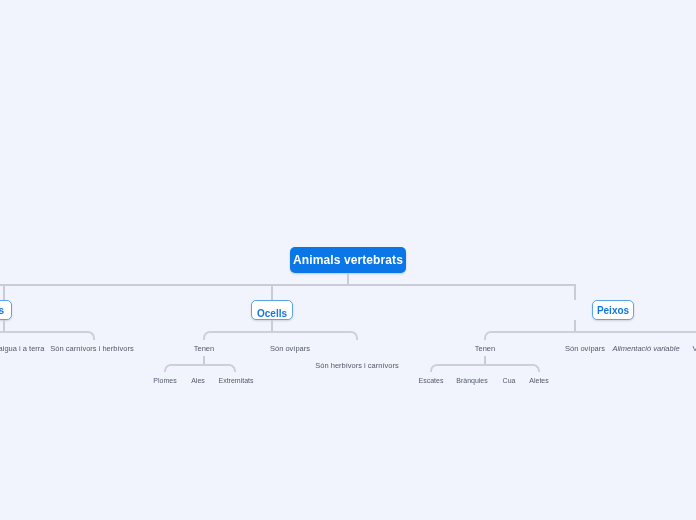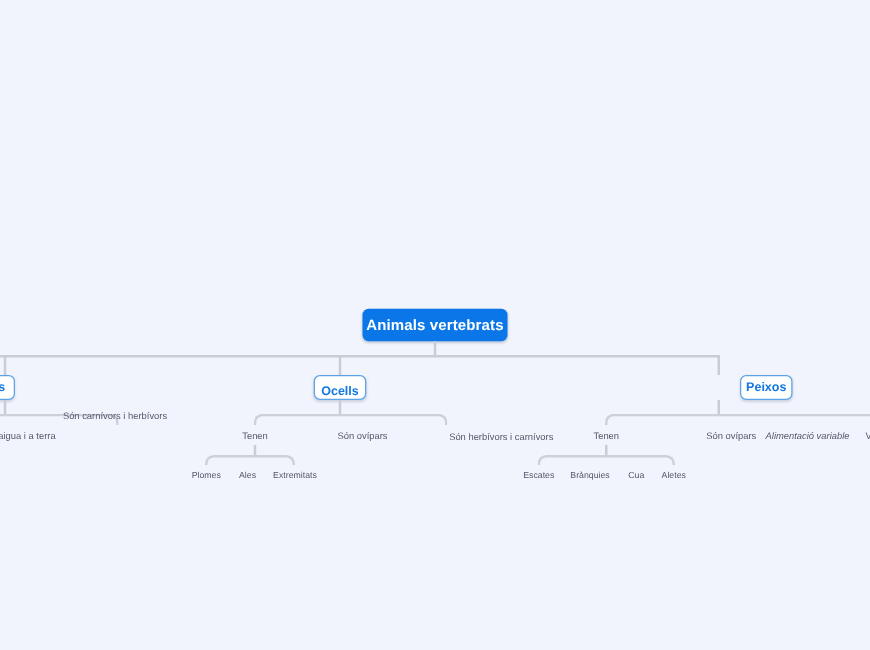--- a/index.html
+++ b/index.html
@@ -106,31 +106,31 @@
   <div class="conn conn-v" style="left:271px; top:284px; height:16px;"></div>
   <div class="conn conn-v" style="left:574px; top:284px; height:16px;"></div>
 
   <div class="node node-l2" style="left:-12px; top:300px; width:24px;">
     <span>ls</span>
   </div>
 
   <div class="conn conn-v" style="left:3px; top:320px; height:12px;"></div>
   <div class="bus" style="left:-40px; top:331px; width:135px; height:9px;"></div>
   <div class="leaf" style="left:20px; top:344px;">l'aigua i a terra</div>
-  <div class="leaf" style="left:92px; top:328px;">Són carnívors i herbívors</div>
+  <div class="leaf" style="left:92px; top:344px;">Són carnívors i herbívors</div>
 
   <div class="node node-l2" style="left:251px; top:300px; width:42px;align-items:flex-end;">
     <span>Ocells</span>
   </div>
   <div class="conn conn-v" style="left:271px; top:320px; height:12px;"></div>
   <div class="bus" style="left:203px; top:331px; width:155px; height:9px;"></div>
 
   <div class="leaf" style="left:204px; top:344px;">Tenen</div>
   <div class="leaf" style="left:290px; top:344px;">Són ovípars</div>
-  <div class="leaf" style="left:357px; top:345px;margin-left:44px;">Són herbívors i carnívors</div>
+  <div class="leaf" style="left:357px; top:361px;">Són herbívors i carnívors</div>
 
   <div class="conn conn-v" style="left:203px; top:356px; height:9px;"></div>
   <div class="bus" style="left:164px; top:364px; width:72px; height:8px;"></div>
   <div class="leaf-l4" style="left:165px; top:376px;">Plomes</div>
   <div class="leaf-l4" style="left:198px; top:376px;">Ales</div>
   <div class="leaf-l4" style="left:236px; top:376px;">Extremitats</div>
 
   <div class="node node-l2" style="left:554px; top:300px; width:42px;margin-left:38px;">
     <span>Peixos</span>
   </div>

